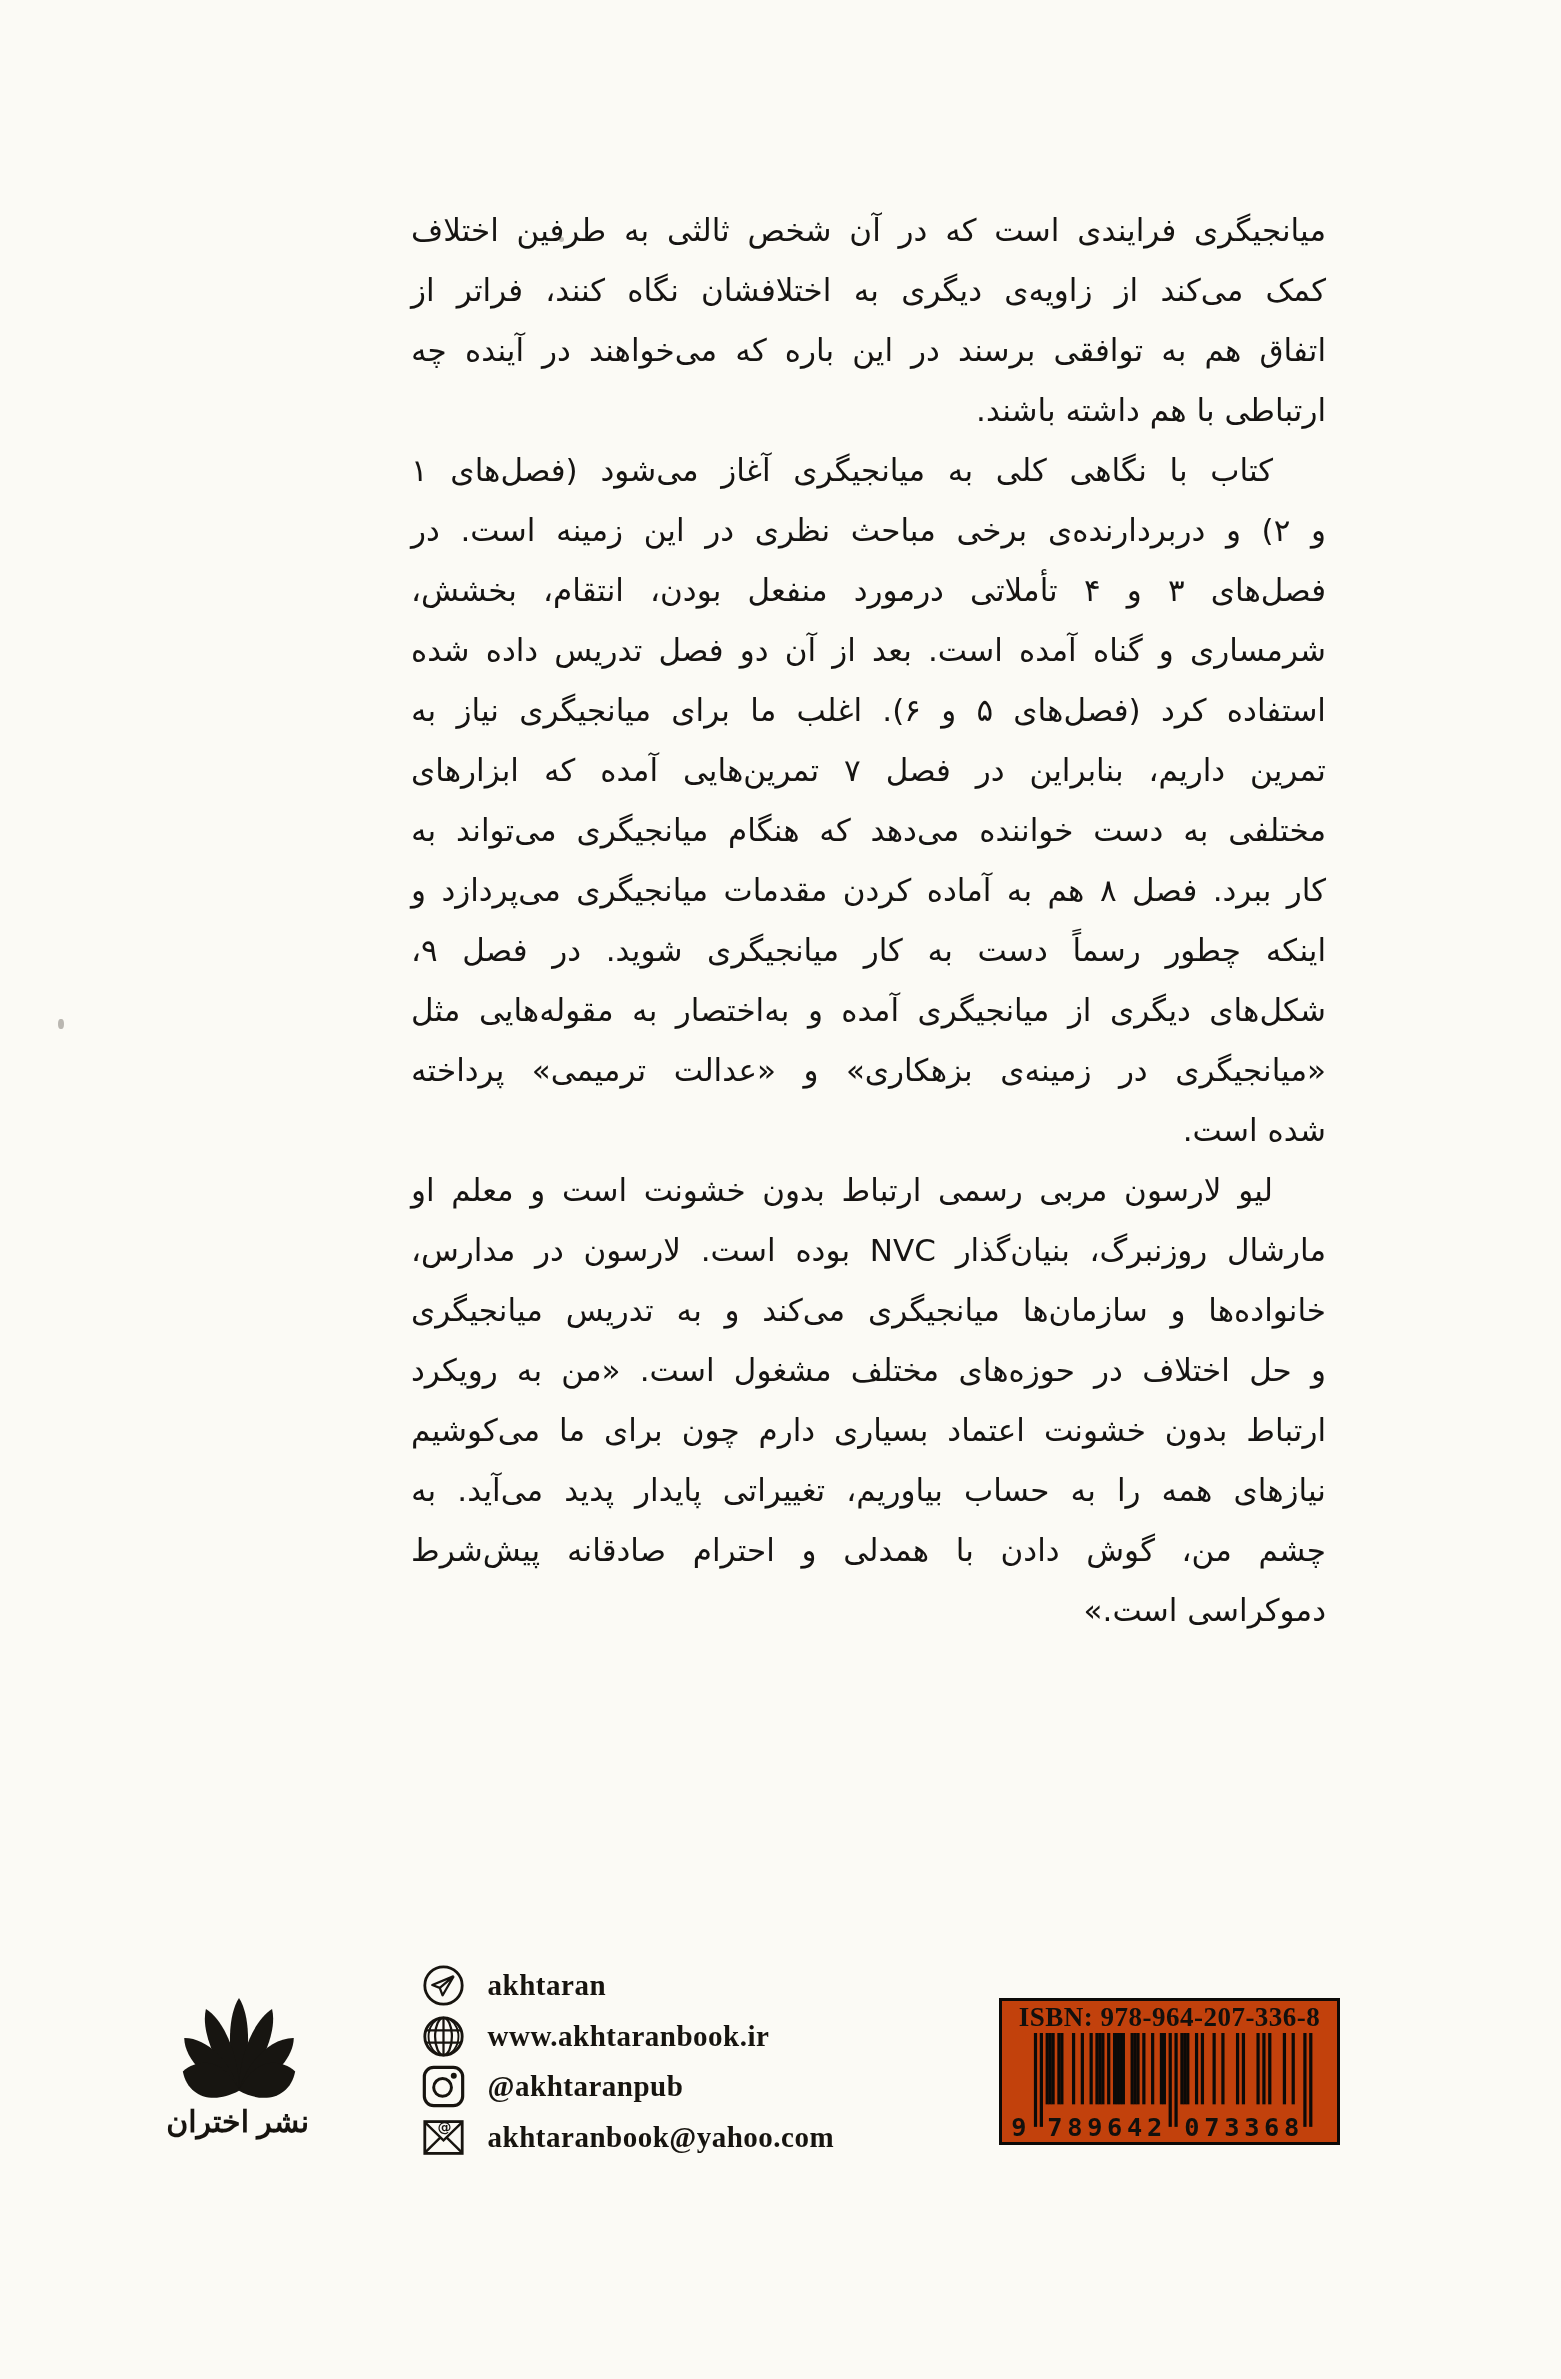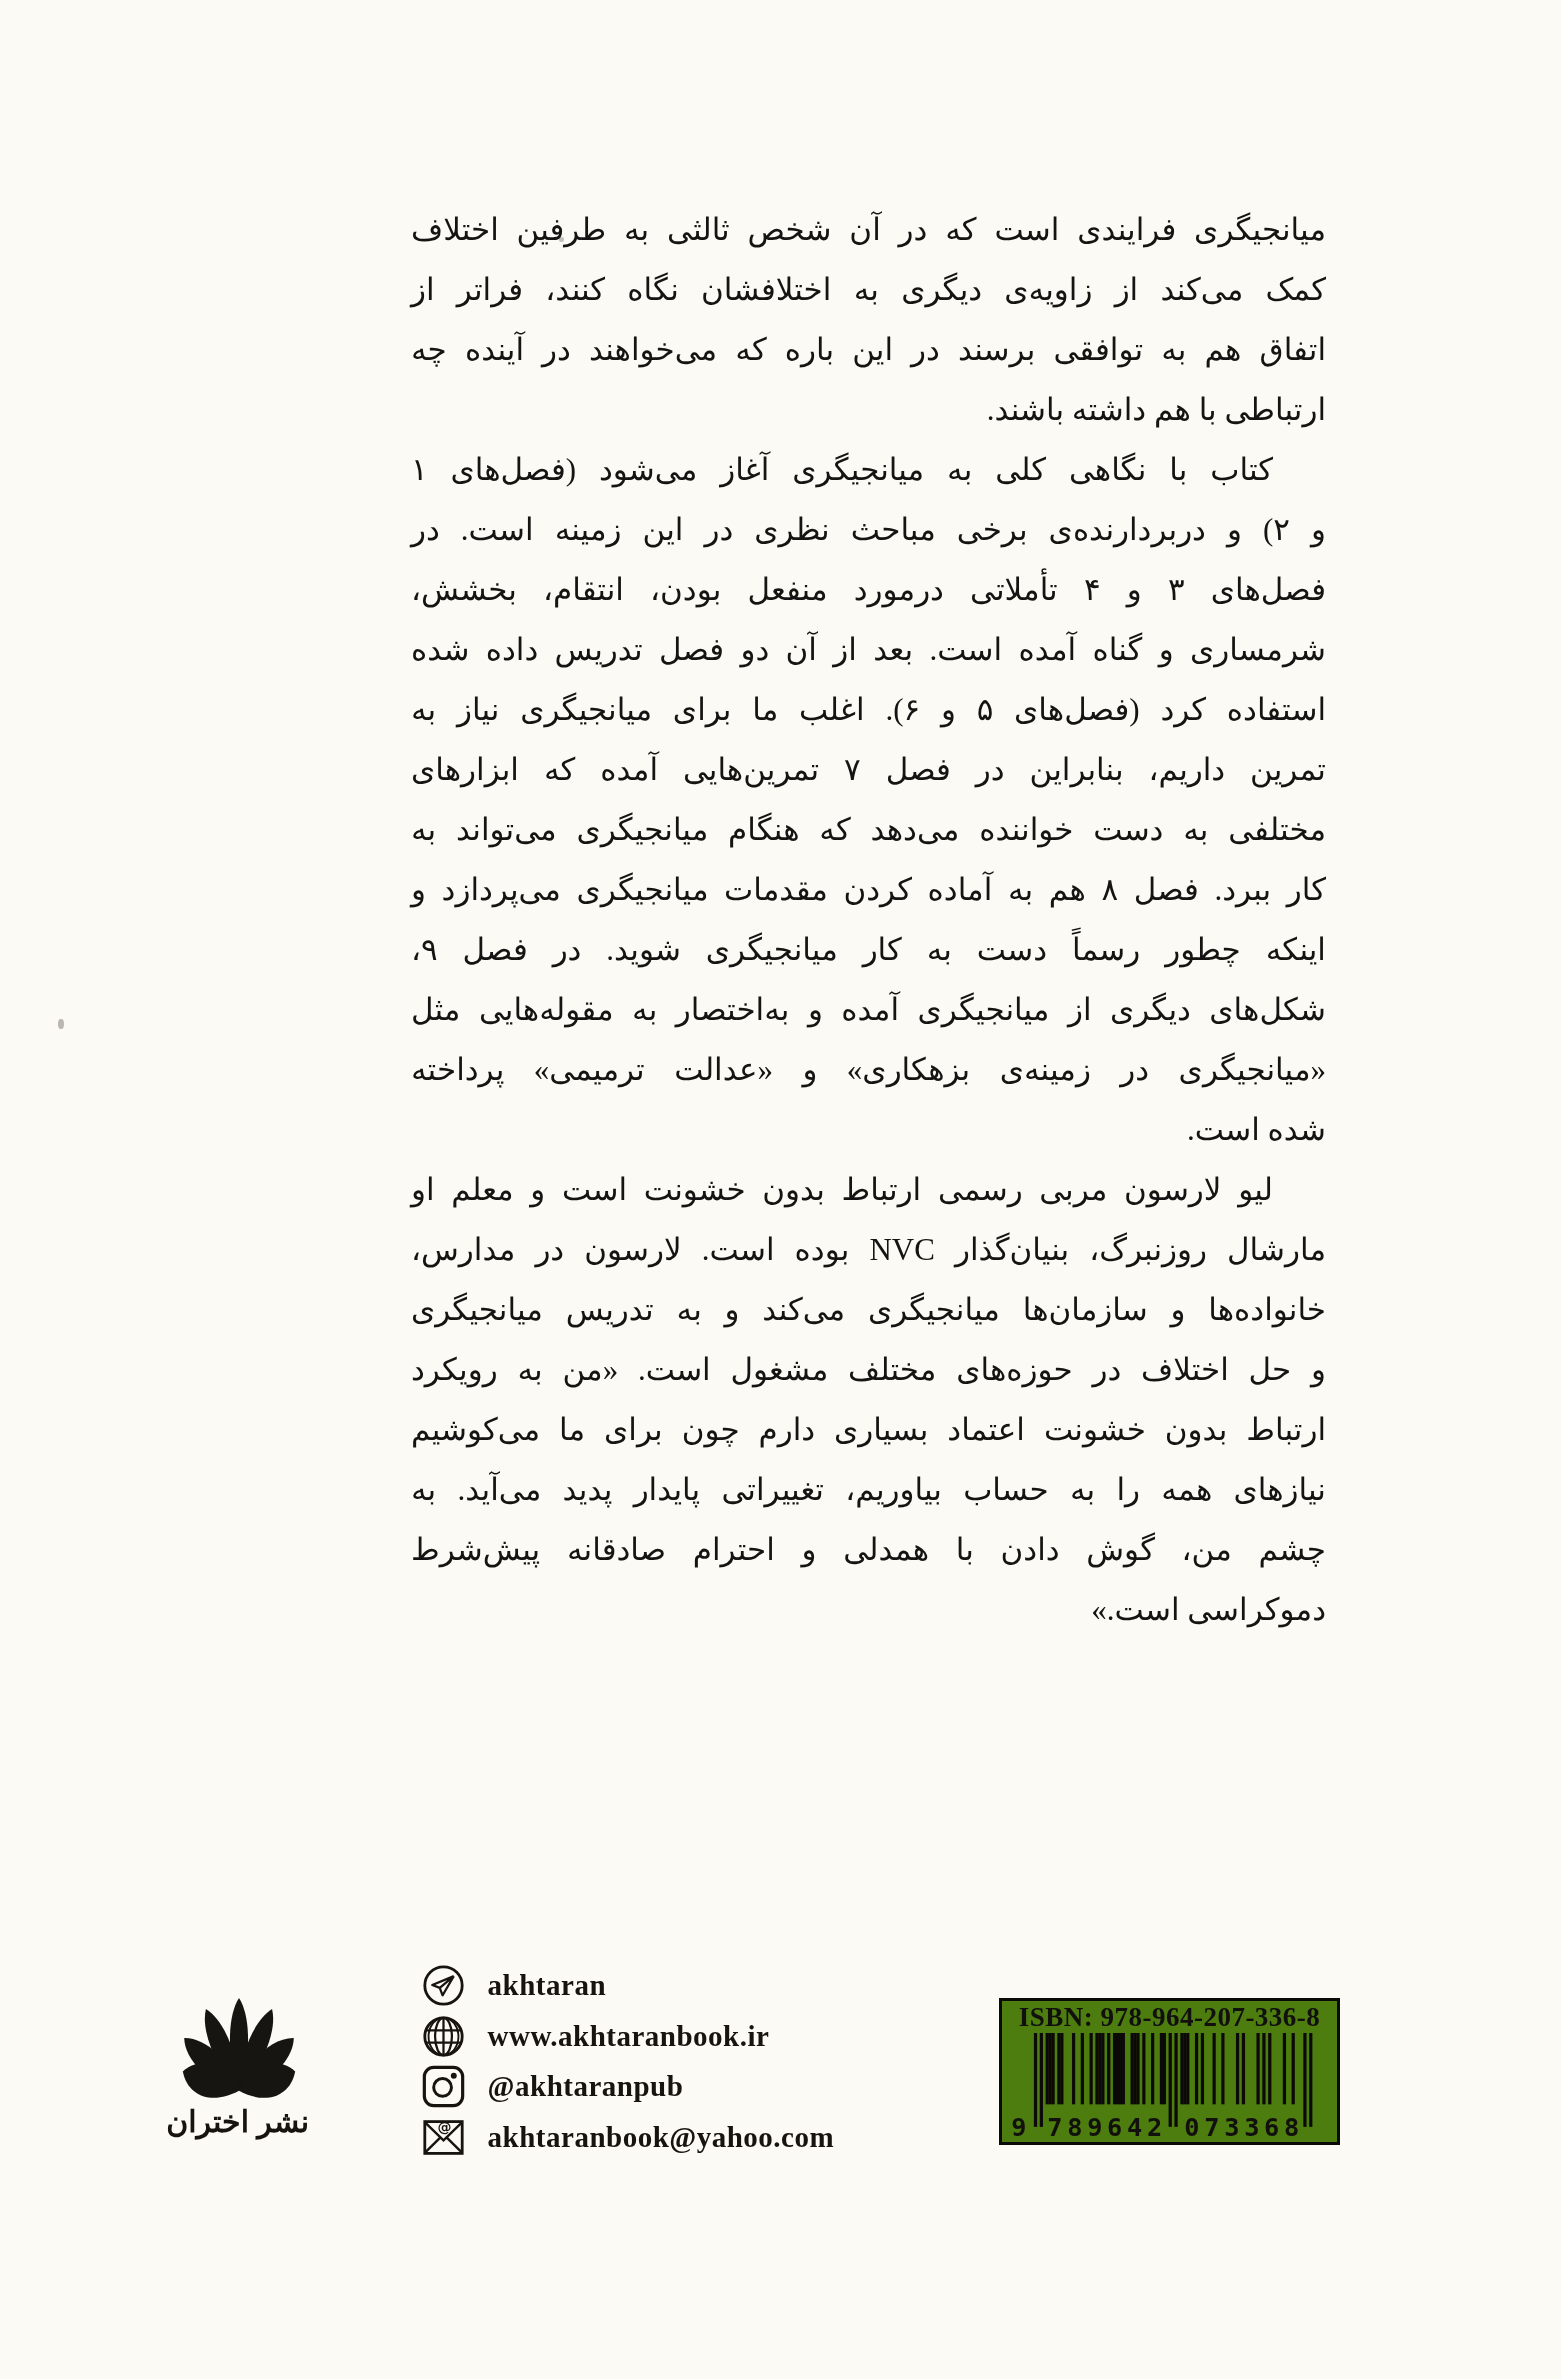--- a/index.html
+++ b/index.html
@@ -10,21 +10,21 @@
   }
   
   #text-block{
     position:absolute;left:411px;right:235px;top:200px;
     direction:rtl;
     font-size:31px;line-height:60px;color:#161412;
   }
   #text-block .line{
     text-align:justify;
     text-align-last:justify;
-    height:60px;overflow:visible;white-space:nowrap;font-family:Liberation Serif, serif;
+    height:60px;overflow:visible;white-space:nowrap;
   }
   #text-block .line.end{text-align-last:right;}
   #text-block .line.indent{padding-right:53px;}
   #text-block .seg-b{font-weight:bold;}
   
   #logo-wrap{position:absolute;left:168px;top:1985px;width:141px;text-align:center;}
   #logo-flower{display:block;margin:0 auto;}
   #logo-label{
     margin-top:1.9px;direction:rtl;
     font-family:Liberation Sans, sans-serif;font-weight:bold;
@@ -34,21 +34,21 @@
   .contact-row{display:flex;align-items:center;height:43px;margin-bottom:7.5px;}
   .contact-icon{width:43px;height:43px;flex:0 0 43px;}
   .contact-label{
     margin-left:22.6px;
     font-family:"Liberation Serif",serif;font-weight:bold;
     font-size:29px;color:#17140f;white-space:nowrap;letter-spacing:0.5px;
   }
   
   #barcode-box{
     position:absolute;left:999px;top:1998px;width:341px;height:147px;
-    box-sizing:border-box;border:3.8px solid #0c0a08;background:#4d7c0f;
+    box-sizing:border-box;border:3.8px solid #0c0a08;background:#c2410c;
   }
   #isbn-label{
     text-align:center;margin-top:0.9px;
     font-family:"Liberation Serif",serif;font-weight:bold;
     font-size:27px;color:#12100d;letter-spacing:0.5px;white-space:nowrap;
   }
   #barcode-svg{display:block;margin:0 auto;}
   .ean-digits{
     font-family:"DejaVu Sans Mono",monospace;font-weight:bold;
     font-size:27px;fill:#12100d;letter-spacing:5px;

